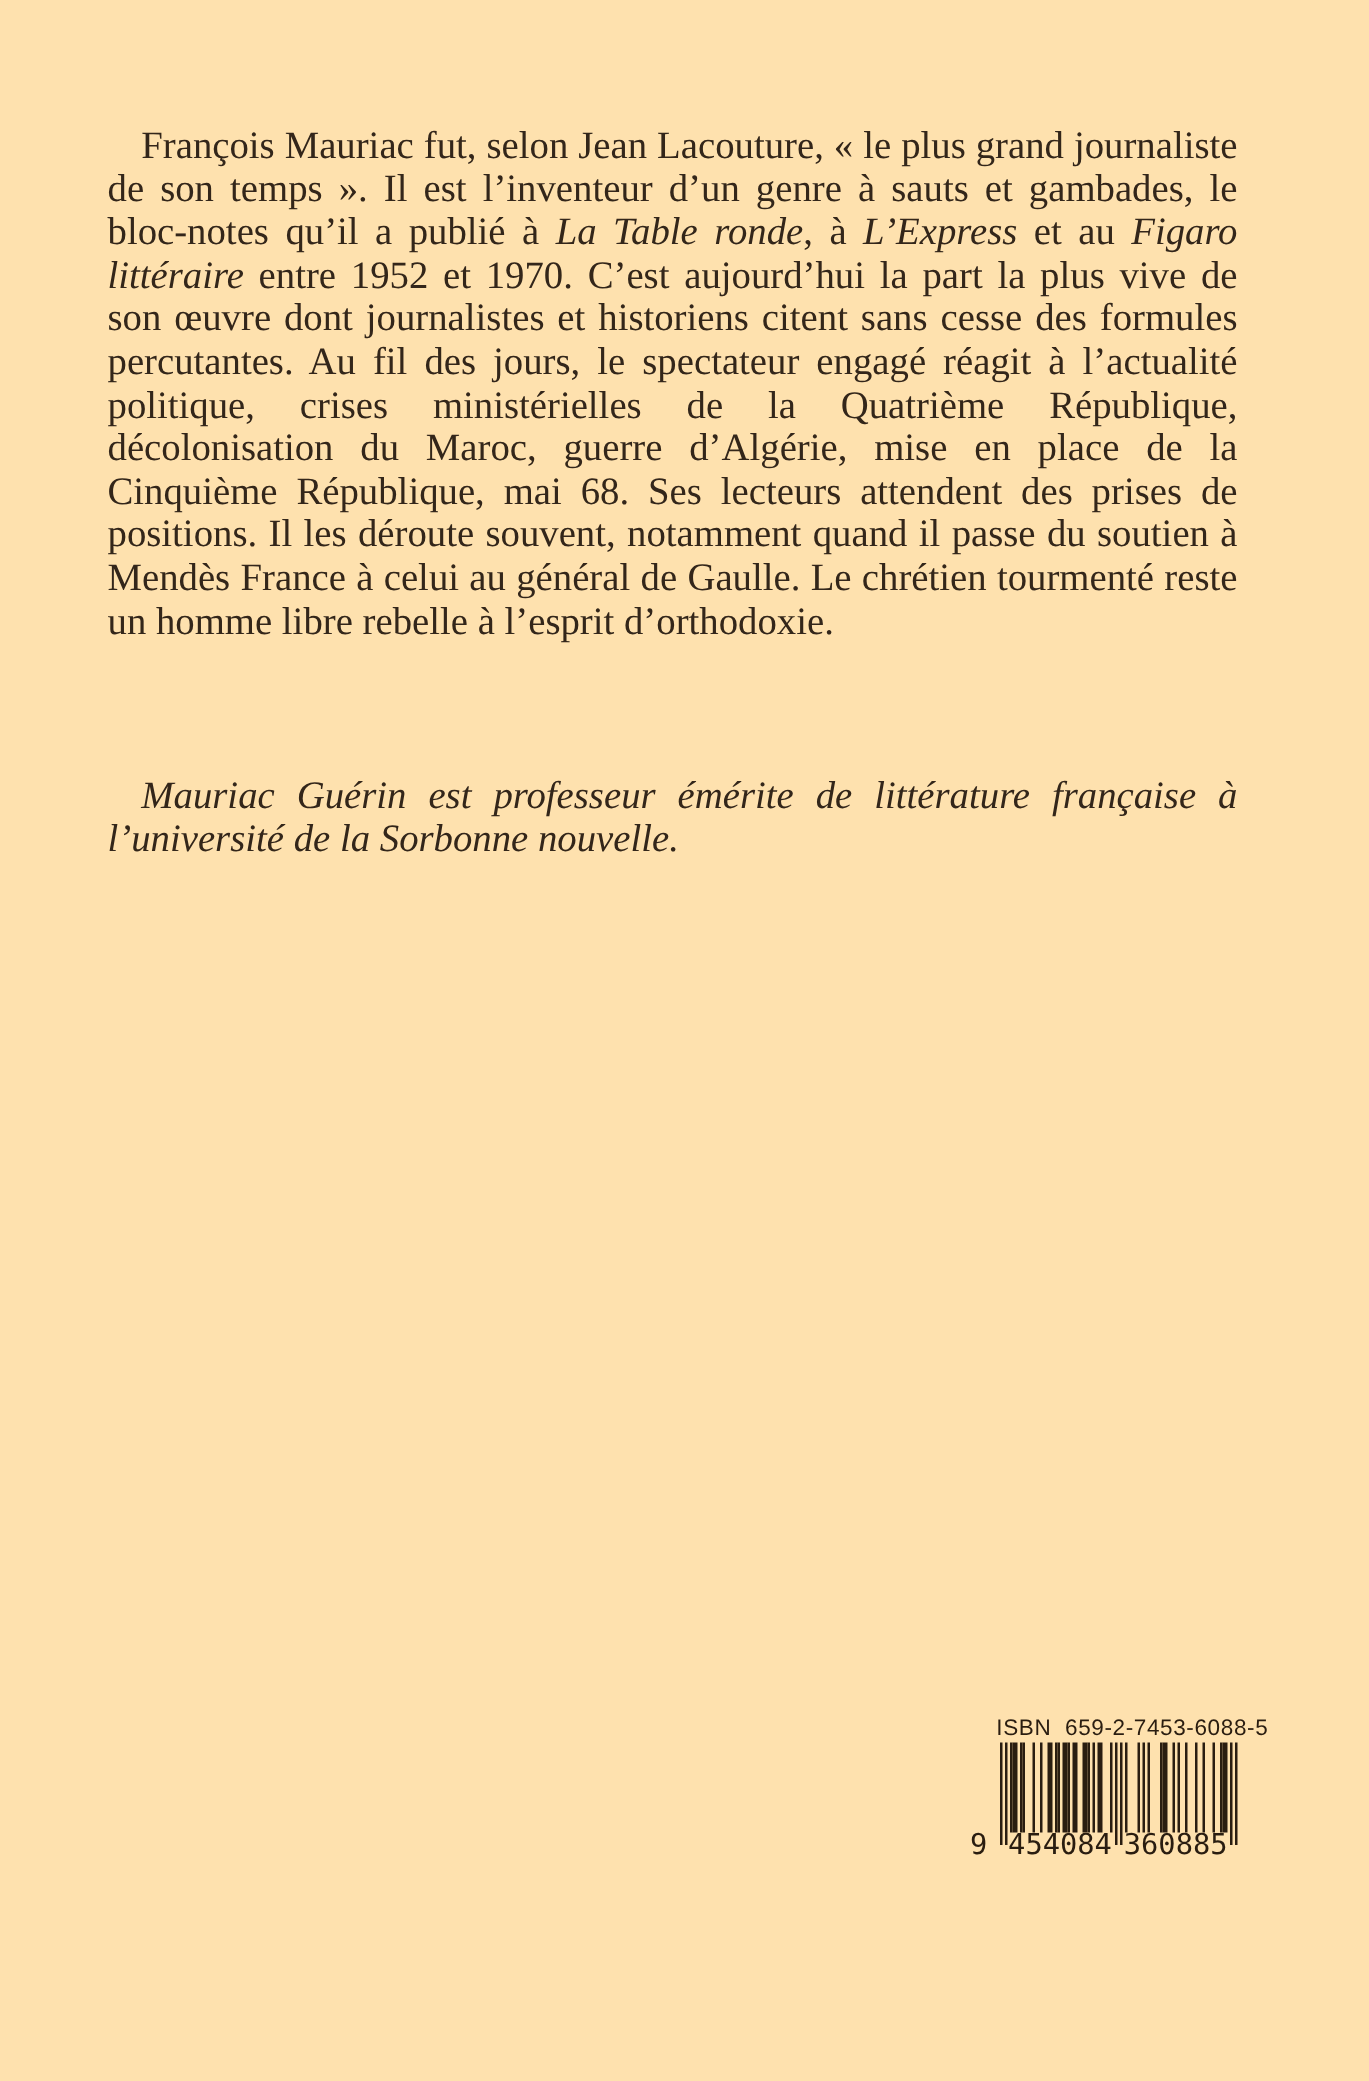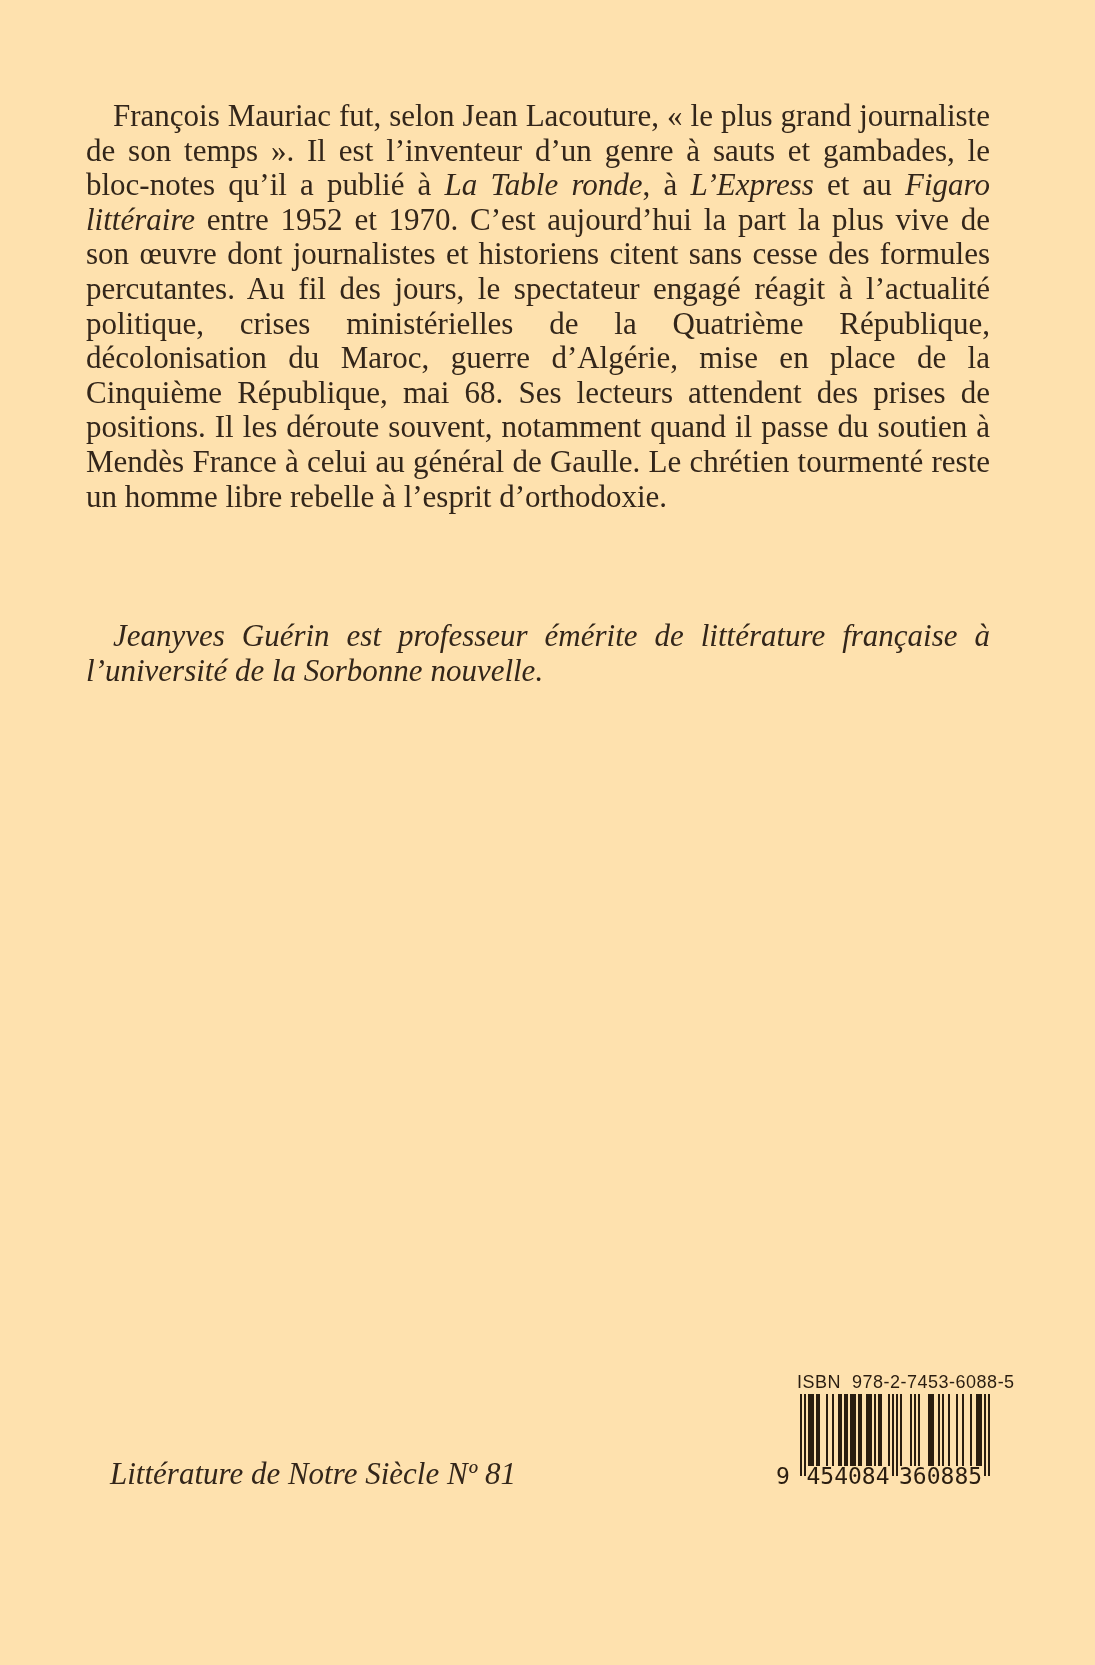--- a/index.html
+++ b/index.html
@@ -71,25 +71,24 @@
   .bc-left{ left:5px; width:86px; text-align:center; }
   .bc-right{ left:99px; width:86px; text-align:left; }
 </style>
 </head>
 <body>
 
 <div class="page">
 
   <p class="blurb"><span>François Mauriac fut, selon Jean Lacouture, « le plus grand journaliste de son temps ». Il est l’inventeur d’un genre à sauts et gambades, le bloc-notes qu’il a publié à </span><span class="it">La Table ronde</span><span>, à </span><span class="it">L’Express</span><span> et au </span><span class="it">Figaro littéraire</span><span> entre 1952 et 1970. C’est aujourd’hui la part la plus vive de son œuvre dont journalistes et historiens citent sans cesse des formules percutantes. Au fil des jours, le spectateur engagé réagit à l’actualité politique, crises ministérielles de la Quatrième République, décolonisation du Maroc, guerre d’Algérie, mise en place de la Cinquième République, mai 68. Ses lecteurs attendent des prises de positions. Il les déroute souvent, notamment quand il passe du soutien à Mendès France à celui au général de Gaulle. Le chrétien tourmenté reste un homme libre rebelle à l’esprit d’orthodoxie.</span></p>
 
-  <p class="author-note">Jeanyves Guérin est professeur émérite de littérature française à l’université de la Sorbonne nouvelle.</p>
+  <p class="author-note">Mauriac Guérin est professeur émérite de littérature française à l’université de la Sorbonne nouvelle.</p>
 
-  <p class="series-label">Littérature de Notre Siècle Nº 81</p>
 
-  <div class="isbn-label">ISBN  978-2-7453-6088-5</div>
+  <div class="isbn-label">ISBN  659-2-7453-6088-5</div>
 
   <div class="barcode">
     <div>
         <div class="bar guard" style="left: 0px;"></div>
         <div class="bar guard" style="left: 4px;"></div>
         <div class="bar" style="left: 8px;"></div>
         <div class="bar" style="left: 10px;"></div>
         <div class="bar" style="left: 12px;"></div>
         <div class="bar" style="left: 16px;"></div>
         <div class="bar" style="left: 18px;"></div>

